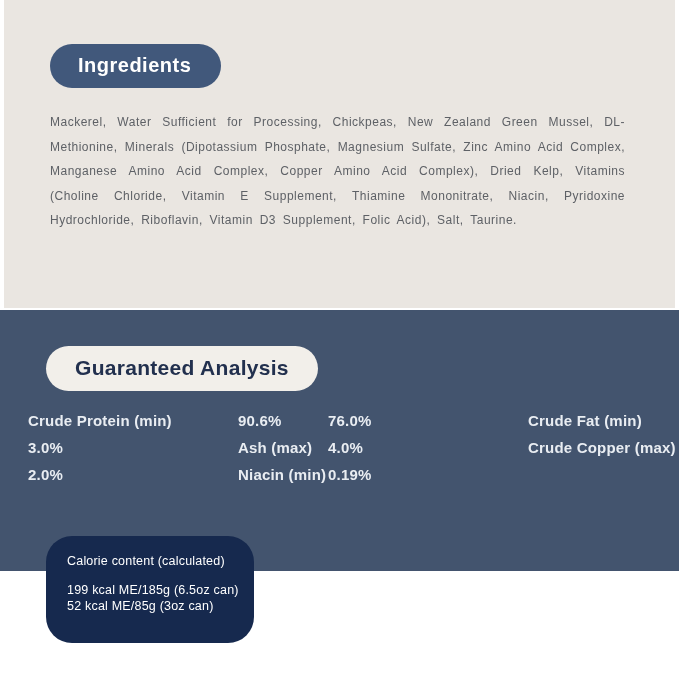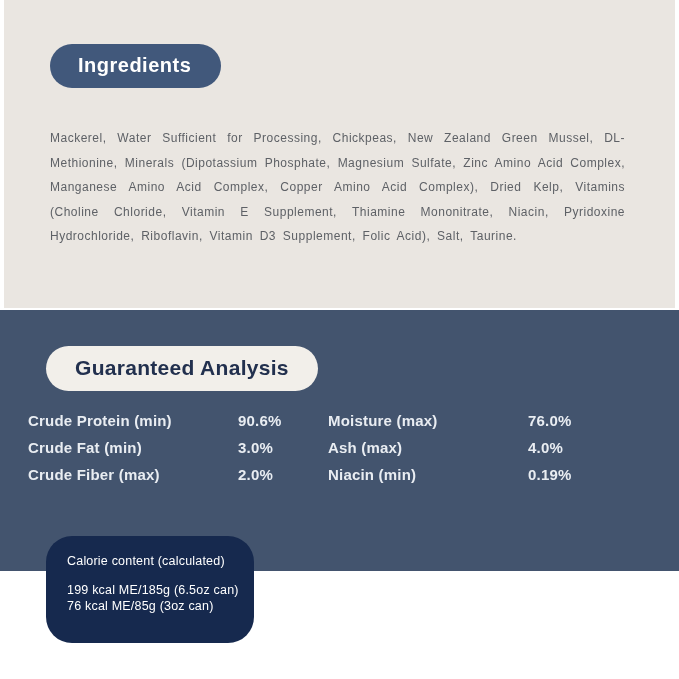--- a/index.html
+++ b/index.html
@@ -16,21 +16,21 @@
   .cream-section {
     position: absolute;
     top: 0;
     left: 4px;
     right: 4px;
     height: 308px;
     background: #eae6e1;
   }
   .ingredients-pill {
     display: inline-block;
-    margin: 44px 0 16px 46px;
+    margin: 44px 0 0 46px;
     background: #41587b;
     color: #ffffff;
     font-size: 20px;
     font-weight: bold;
     letter-spacing: 0.5px;
     padding: 10px 30px 11px 28px;
     border-radius: 24px;
   }
   .ingredients-text {
     margin: 22px 50px 0 46px;
@@ -106,34 +106,33 @@
   <div class="ingredients-pill">Ingredients</div>
   <p class="ingredients-text">Mackerel, Water Sufficient for Processing, Chickpeas, New Zealand Green Mussel, DL-Methionine, Minerals (Dipotassium Phosphate, Magnesium Sulfate, Zinc Amino Acid Complex, Manganese Amino Acid Complex, Copper Amino Acid Complex), Dried Kelp, Vitamins (Choline Chloride, Vitamin E Supplement, Thiamine Mononitrate, Niacin, Pyridoxine Hydrochloride, Riboflavin, Vitamin D3 Supplement, Folic Acid), Salt, Taurine.</p>
 </div>
 
 <div class="blue-section">
   <div class="ga-pill">Guaranteed Analysis</div>
 
   <div class="ga-table">
     <div class="ga-cell">Crude Protein (min)</div>
     <div class="ga-cell">90.6%</div>
-    <div class="ga-cell">Moisture (max)</div>
     <div class="ga-cell">76.0%</div>
 
     <div class="ga-cell">Crude Fat (min)</div>
     <div class="ga-cell">3.0%</div>
     <div class="ga-cell">Ash (max)</div>
     <div class="ga-cell">4.0%</div>
 
-    <div class="ga-cell">Crude Fiber (max)</div>
+    <div class="ga-cell">Crude Copper (max)</div>
     <div class="ga-cell">2.0%</div>
     <div class="ga-cell">Niacin (min)</div>
     <div class="ga-cell">0.19%</div>
   </div>
 
   <div class="calorie-box">
     <div class="calorie-title">Calorie content (calculated)</div>
     <div class="calorie-lines">
       <div class="calorie-line">199 kcal ME/185g (6.5oz can)</div>
-      <div class="calorie-line">76 kcal ME/85g (3oz can)</div>
+      <div class="calorie-line">52 kcal ME/85g (3oz can)</div>
     </div>
   </div>
 </div>
 
 </body></html>

